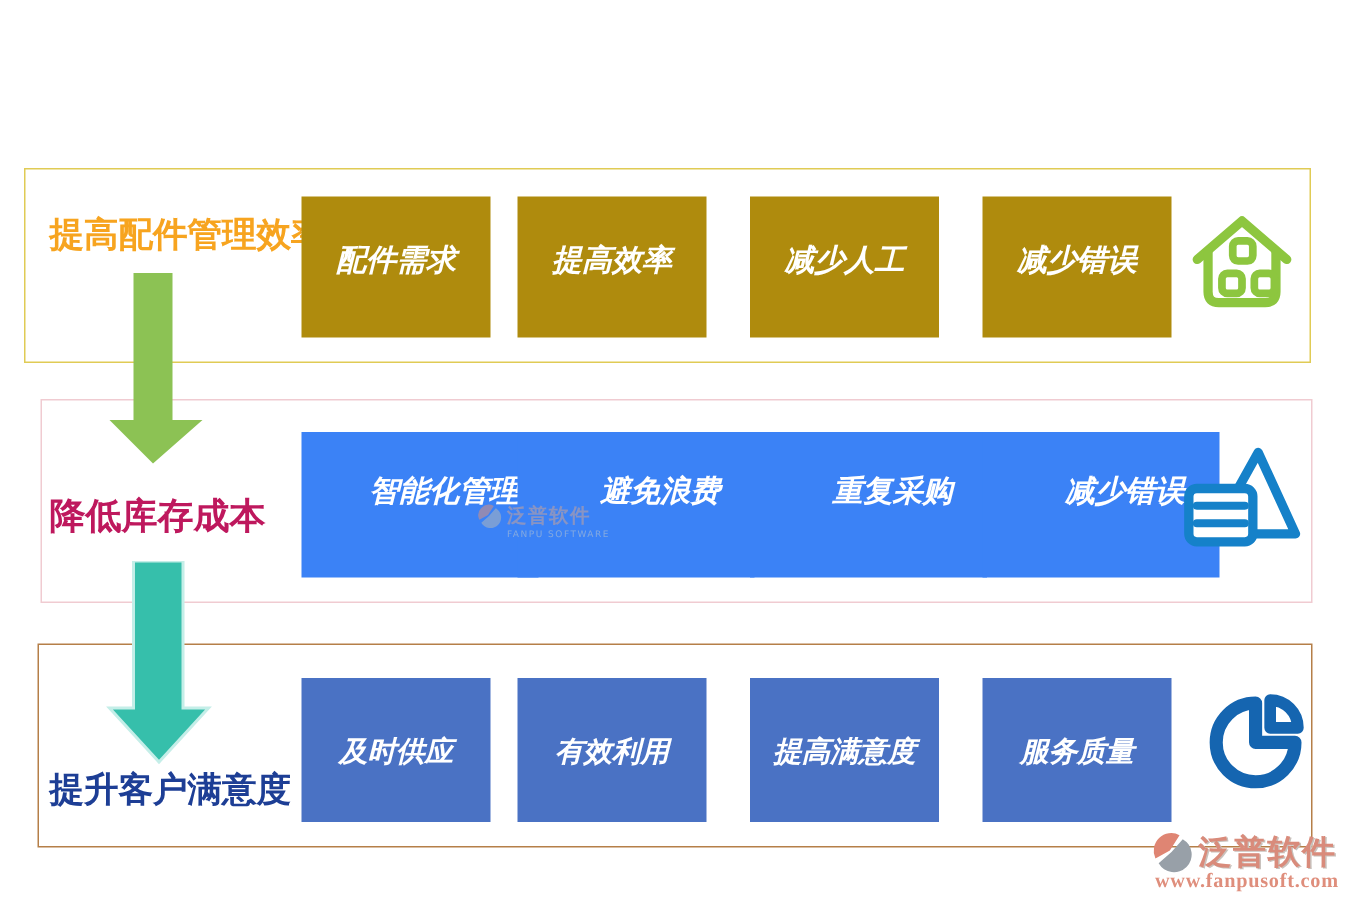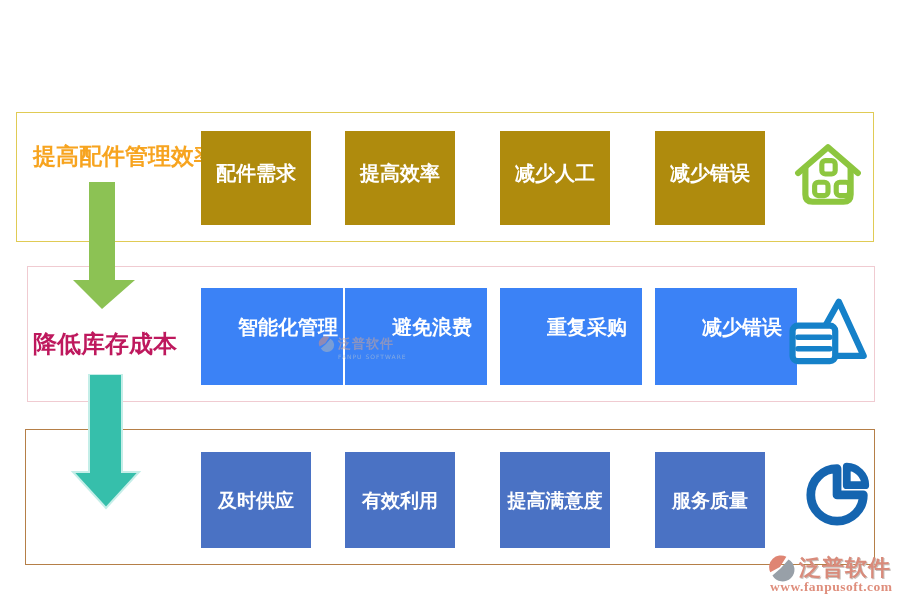--- a/index.html
+++ b/index.html
@@ -12,22 +12,22 @@
   .row-frame{position:absolute;background:#ffffff;}
   .frame-1{left:16px;top:112px;width:856px;height:128px;border:1px solid #E0CB55;}
   .frame-2{left:27px;top:266px;width:846px;height:134px;border:1px solid #F0CBD1;}
   .frame-3{left:25px;top:429px;width:848px;height:134px;border:1px solid #B57F48;}
 
   .row-label{position:absolute;font-weight:800;white-space:nowrap;}
   .label-1{left:33px;top:141px;font-size:23px;color:#F7A41F;}
   .label-2{left:33px;top:328px;font-size:24px;color:#be185d;}
   .label-3{left:33px;top:511px;font-size:23px;color:#1D3E95;}
 
-  .box{position:absolute;width:110px;color:#ffffff;font-weight:800;
-       display:flex;justify-content:center;align-items:flex-start;text-align:left;}
+  .box{position:absolute;width:126px;color:#ffffff;font-weight:800;
+       display:flex;justify-content:center;align-items:flex-start;text-align:left;font-style:italic;}
   .r1{top:131px;height:94px;background:#AF8B0D;font-size:20px;padding-top:0;}
   .r1 span{margin-top:29px;}
   .r2{top:288px;height:97px;background:#3b82f6;font-size:20px;padding-left:32px;}
   .r2 span{margin-top:26px;}
   .r3{top:452px;height:96px;background:#4A72C4;font-size:19px;}
   .r3 span{margin-top:36px;}
   .c1{left:201px;} .c2{left:345px;} .c3{left:500px;} .c4{left:655px;}
 
   .arrow{position:absolute;}
   .icon{position:absolute;}
@@ -56,20 +56,21 @@
 
   <svg class="arrow" style="left:60px;top:182px;" width="90" height="128" viewBox="0 0 90 128">
     <polygon points="29,0 55,0 55,98 75,98 42,127 13,98 29,98" fill="#8CC254"></polygon>
   </svg>
   <svg class="arrow" style="left:60px;top:374px;" width="90" height="136" viewBox="0 0 90 136">
     <polygon points="29,0 62,0 62,98 79,98 46,134 13,98 29,98" fill="#36BFAB" stroke="#C4EEE8" stroke-width="2"></polygon>
   </svg>
 
   <div class="row-label label-1">提高配件管理效率</div>
   <div class="row-label label-2">降低库存成本</div>
+  <div class="row-label label-3">提升客户满意度</div>
 
   <div class="box r1 c1">
       <span>配件需求</span>
     </div>
   <div class="box r1 c2">
       <span>提高效率</span>
     </div>
   <div class="box r1 c3">
       <span>减少人工</span>
     </div>

